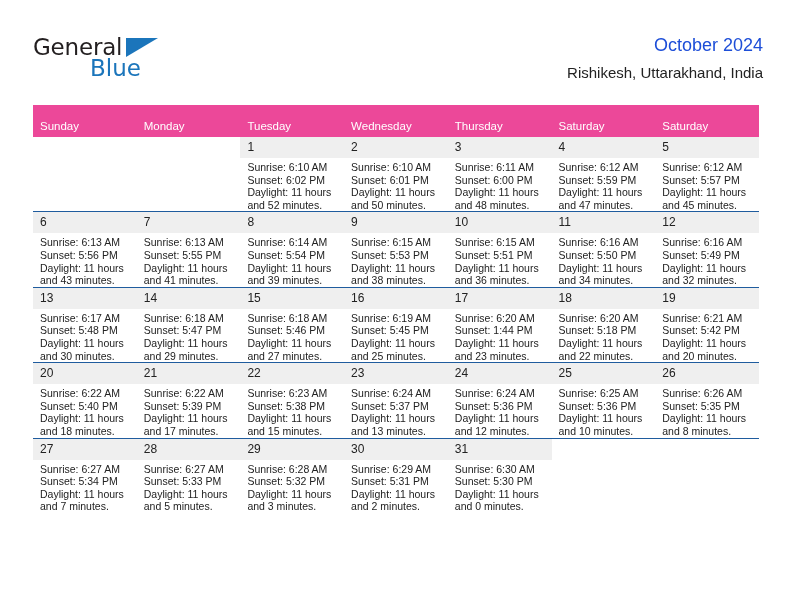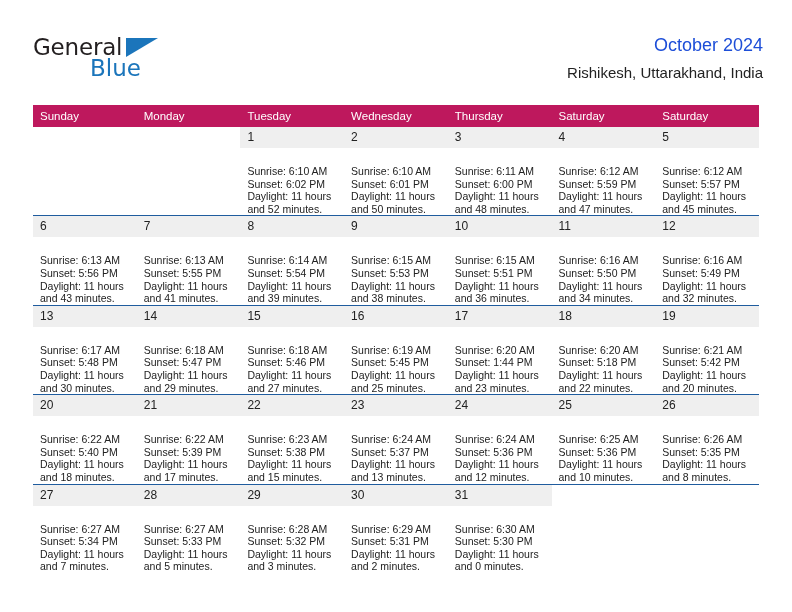--- a/index.html
+++ b/index.html
@@ -87,26 +87,26 @@
   
   .calendar {
     position: absolute;
     left: 33px;
     top: 105px;
     width: 726px;
     border-collapse: collapse;
     table-layout: fixed;
   }
   .calendar th {
-    background: #be185d;
+    background: #ec4899;
     color: #ffffff;
     font-size: 11.5px;
     font-weight: normal;
     text-align: left;
-    padding: 5px 0 5px 7px;
+    padding: 15px 0 5px 7px;
     height: 11px;
     border: none;
   }
   .calendar td {
     width: 103.7px;
     height: 67px;
     vertical-align: top;
     padding: 0;
     border: none;
     background: #ffffff;
@@ -126,21 +126,21 @@
     line-height: 21px;
     padding-left: 7px;
     font-size: 12px;
     color: #222222;
     box-sizing: border-box;
   }
   .daybox.blank .daynum-band {
     background: #ffffff;
   }
   .details {
-    padding: 17px 5px 0 7px;
+    padding: 3px 5px 0 7px;
     font-size: 10.5px;
     line-height: 12.6px;
     color: #222222;
   }
   .details div {
     white-space: nowrap;
   }
 </style>
 </head>
 <body>

